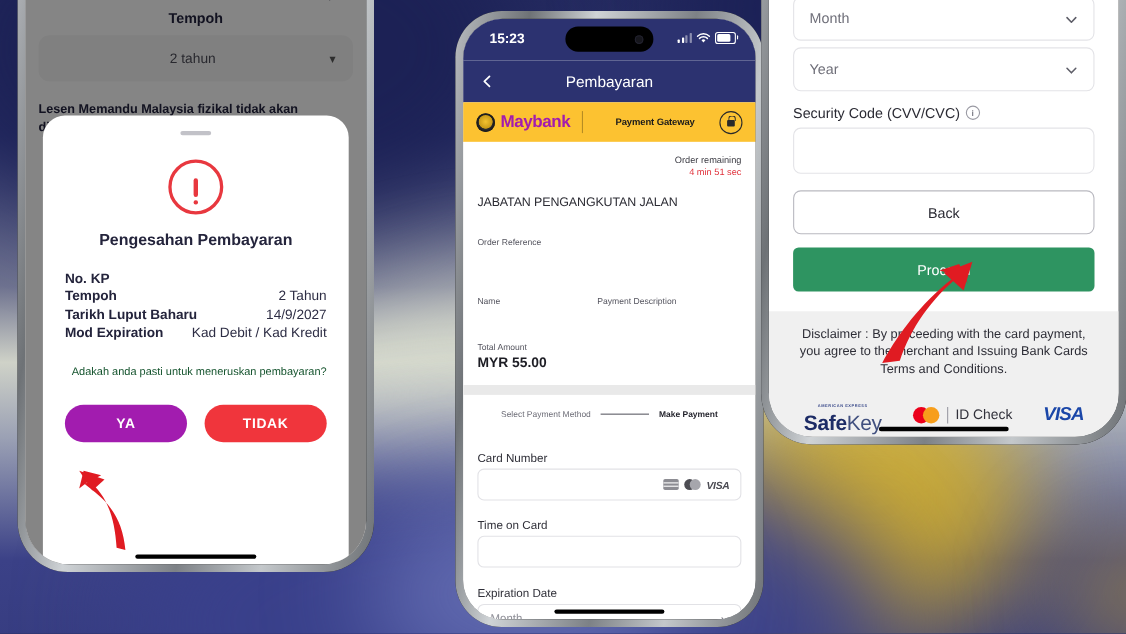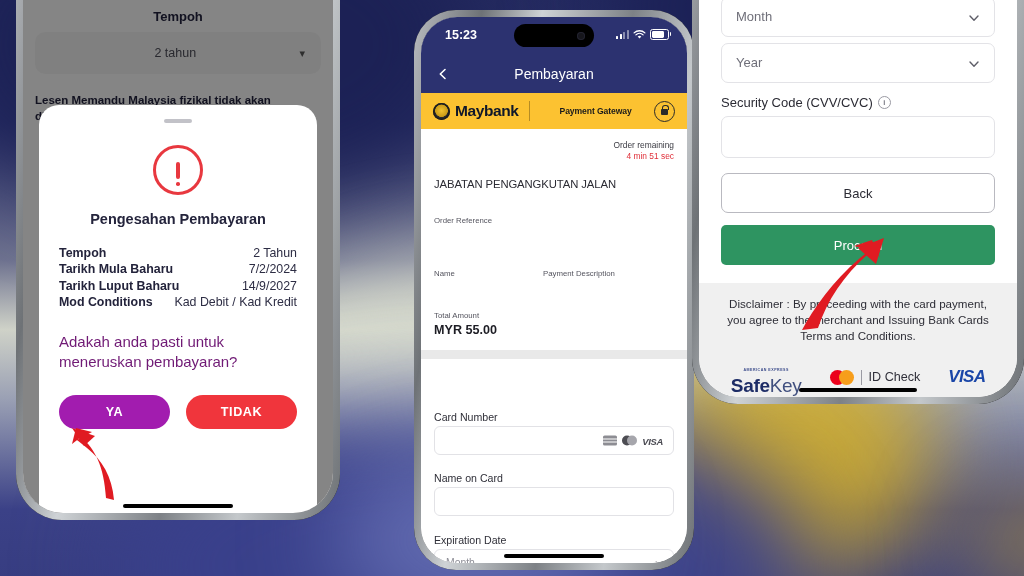--- a/index.html
+++ b/index.html
@@ -52,21 +52,21 @@
   .grabber{width:28px;height:4px;border-radius:2px;background:#c2c2c8;margin:14px auto 0;}
   .warn{width:44px;height:44px;border-radius:50%;border:3.4px solid #e8383f;margin:22px auto 0;
      display:flex;align-items:center;justify-content:center;}
   .warn .bang{width:3.6px;background:#e8383f;border-radius:2px;height:17px;position:relative;}
   .warn .bang::after{content:"";position:absolute;left:0;bottom:-7px;width:3.6px;height:3.6px;border-radius:50%;background:#e8383f;}
   .m-title{margin-top:16px;text-align:center;font-size:14.5px;font-weight:bold;color:#24243c;}
   .m-rows{margin-top:18px;}
   .m-row{display:flex;justify-content:space-between;align-items:baseline;font-size:12.4px;line-height:16.3px;}
   .m-row .k{font-weight:bold;color:#23233b;white-space:nowrap;}
   .m-row .v{color:#2d2d44;white-space:nowrap;}
-  .m-q{margin-top:22px;text-align:left;font-size:15px;color:#701a75;line-height:1.35;}
+  .m-q{margin-top:22px;text-align:right;font-size:10px;color:#14532d;line-height:1.35;}
   .m-btns{margin-top:22px;display:flex;justify-content:space-between;gap:16px;}
   .btn{flex:1;height:34px;border-radius:18px;border:none;color:#fff;font-size:12.6px;font-weight:bold;
      letter-spacing:.6px;cursor:pointer;font-family:inherit;}
   .btn-yes{background:#a21caf;text-align:center;}
   .btn-no{background:#f0353c;}
 
   
   #phone-mid{left:374px;top:10px;width:280px;height:560px;border-radius:42px;margin-left:40px;}
   #phone-mid .inner{left:7px;top:7px;right:7px;bottom:7px;border-radius:36px;}
   .m-statusbar{position:absolute;left:0;right:0;top:0;height:38px;background:#2c3270;}
@@ -83,21 +83,21 @@
   .batt{width:17px;height:9px;border:1.2px solid #fff;border-radius:2.6px;position:relative;}
   .batt::after{content:"";position:absolute;right:-3px;top:2.4px;width:1.4px;height:3.6px;background:#fff;border-radius:0 1px 1px 0;}
   .batt i{position:absolute;left:1.2px;top:1.2px;bottom:1.2px;width:72%;background:#fff;border-radius:1.4px;display:block;}
   .m-navbar{position:absolute;left:0;right:0;top:38px;height:38px;background:#2c3270;display:flex;align-items:center;}
   .m-back{position:absolute;left:16px;top:50%;transform:translateY(-50%);width:12px;height:12px;}
   .m-navtitle{width:100%;text-align:center;color:#fff;font-size:14px;}
   .mb-header{position:absolute;left:0;right:0;top:76px;height:36px;background:#fcc231;display:flex;align-items:center;padding:0 12px;box-sizing:border-box;}
   .mb-logo{display:flex;align-items:center;gap:5px;}
   .tiger{width:17px;height:17px;border-radius:50%;background:radial-gradient(circle at 50% 45%,#f3c230 0%,#c99a16 48%,#2b2b2b 52%,#2b2b2b 100%);
      box-shadow:inset 0 0 0 1.6px #1e1e1e;}
-  .mb-name{font-size:15.5px;font-weight:bold;color:#0f172a;letter-spacing:-.4px;}
+  .mb-name{font-size:15.5px;font-weight:bold;color:#a21caf;letter-spacing:-.4px;}
   .mb-div{width:1px;height:20px;background:rgba(0,0,0,.28);margin:0 10px;}
   .mb-gw{font-size:8.6px;font-weight:bold;color:#1b1b1b;letter-spacing:-.1px;padding-left:20px;}
   .mb-lock{margin-left:auto;width:19px;height:19px;border-radius:50%;border:1.3px solid #2a2a2a;display:flex;align-items:center;justify-content:center;}
   .lockshape{width:7px;height:6px;background:#2a2a2a;border-radius:1px;position:relative;margin-top:2px;}
   .lockshape::before{content:"";position:absolute;left:1.3px;top:-4px;width:4.4px;height:4.4px;border:1.3px solid #2a2a2a;border-bottom:none;border-radius:3px 3px 0 0;}
   .m-body{position:absolute;left:0;right:0;top:112px;bottom:0;background:#fff;overflow:hidden;}
   .tr-wrap{position:absolute;right:13px;top:11px;text-align:right;}
   .tr-l{font-size:8.4px;color:#3a3a42;}
   .tr-v{font-size:8.4px;color:#e0303a;margin-top:1px;}
   .m-merchant{position:absolute;left:13px;top:49px;font-size:11.3px;color:#2c2c34;letter-spacing:-.1px;}
@@ -203,33 +203,33 @@
 
       <div class="modal">
         <div class="grabber"></div>
         <div class="warn">
           <span class="bang"></span>
         </div>
         <div class="m-title">Pengesahan Pembayaran</div>
 
         <div class="m-rows">
           <div class="m-row">
+            <span class="k">No. KP</span>
+            <span class="v"></span>
+          </div>
+          <div class="m-row">
             <span class="k">Tempoh</span>
             <span class="v">2 Tahun</span>
-          </div>
-          <div class="m-row">
-            <span class="k">Tarikh Mula Baharu</span>
-            <span class="v">7/2/2024</span>
           </div>
           <div class="m-row">
             <span class="k">Tarikh Luput Baharu</span>
             <span class="v">14/9/2027</span>
           </div>
           <div class="m-row">
-            <span class="k">Mod Conditions</span>
+            <span class="k">Mod Expiration</span>
             <span class="v">Kad Debit / Kad Kredit</span>
           </div>
         </div>
 
         <div class="m-q">Adakah anda pasti untuk meneruskan pembayaran?</div>
 
         <div class="m-btns">
           <button class="btn btn-yes">YA</button>
           <button class="btn btn-no">TIDAK</button>
         </div>
@@ -294,34 +294,39 @@
         </div>
         <div class="m-merchant">JABATAN PENGANGKUTAN JALAN</div>
         <div class="m-f m-ref">Order Reference</div>
         <div class="m-f m-nm">Name</div>
         <div class="m-f m-pd">Payment Description</div>
         <div class="m-f m-ta">Total Amount</div>
         <div class="m-amt">MYR 55.00</div>
 
         <div class="m-sep"></div>
 
+        <div class="stepper">
+          <span class="s1">Select Payment Method</span>
+          <span class="line"></span>
+          <span class="s2">Make Payment</span>
+        </div>
 
         <div class="fld-lab cn-lab">Card Number</div>
         <div class="fld cn-box">
           <span class="cardmarks">
             <span class="mk-amex"></span>
             <span class="mk-mc">
                 <i></i>
                 <i></i>
               </span>
             <span class="mk-visa">VISA</span>
           </span>
         </div>
 
-        <div class="fld-lab nc-lab">Name on Card</div>
+        <div class="fld-lab nc-lab">Time on Card</div>
         <div class="fld nc-box"></div>
 
         <div class="fld-lab ed-lab">Expiration Date</div>
         <div class="fld ed-box">
           <span class="ph">Month</span>
           <svg class="chev" viewBox="0 0 12 12">
             <path d="M2 4 6 8 10 4" stroke="#6b6b75" stroke-width="1.4" fill="none" stroke-linecap="round" stroke-linejoin="round"></path>
           </svg>
         </div>
       </div>

